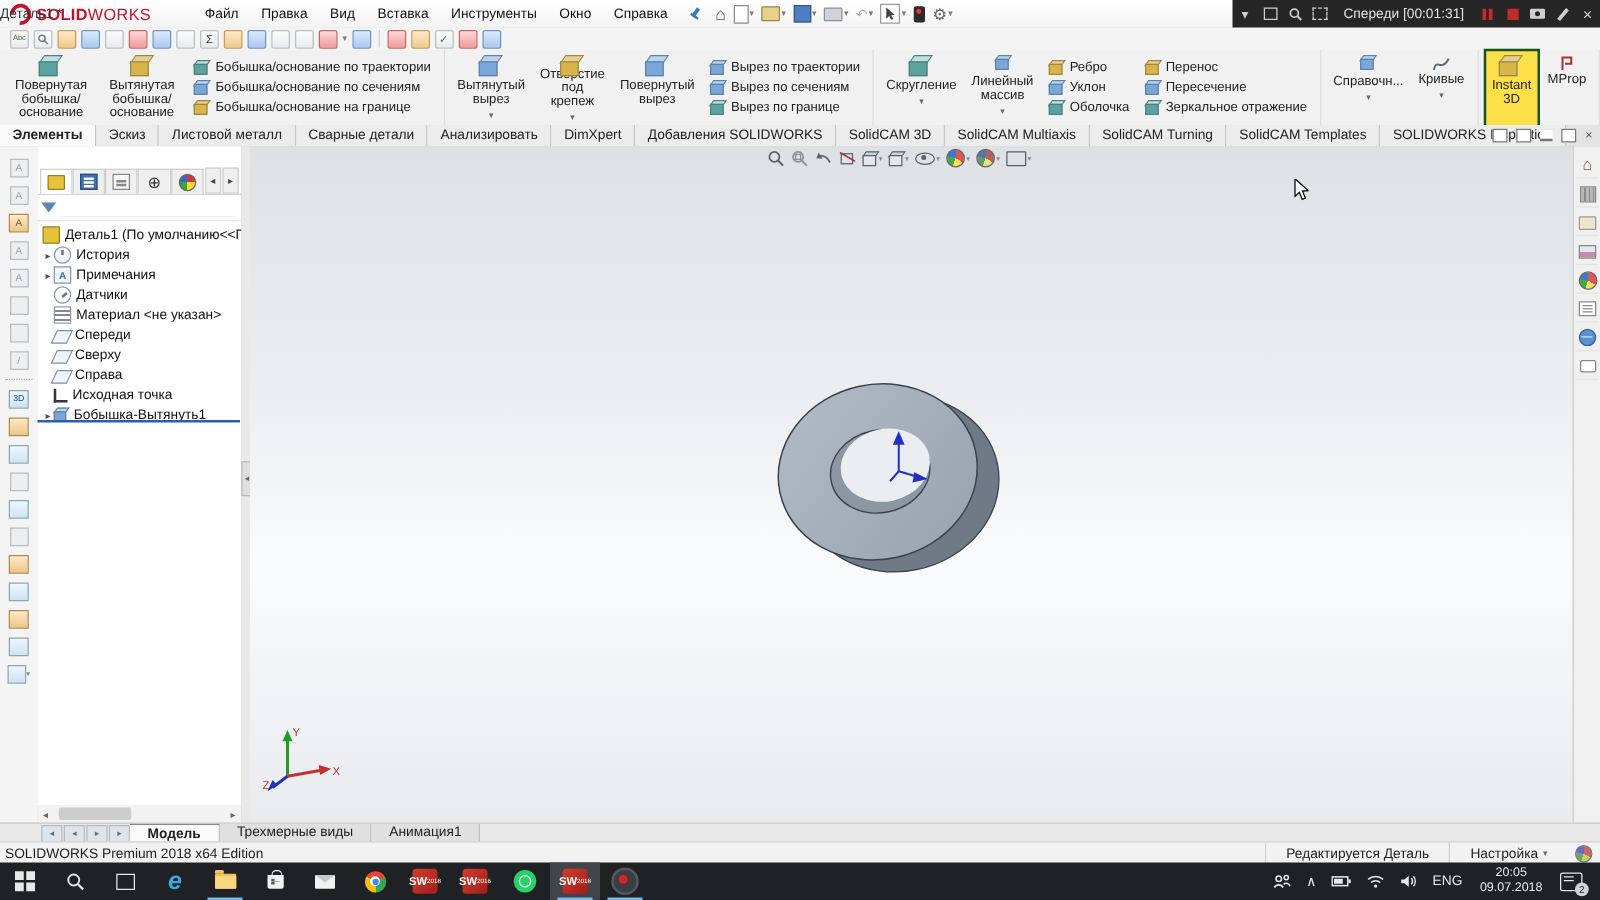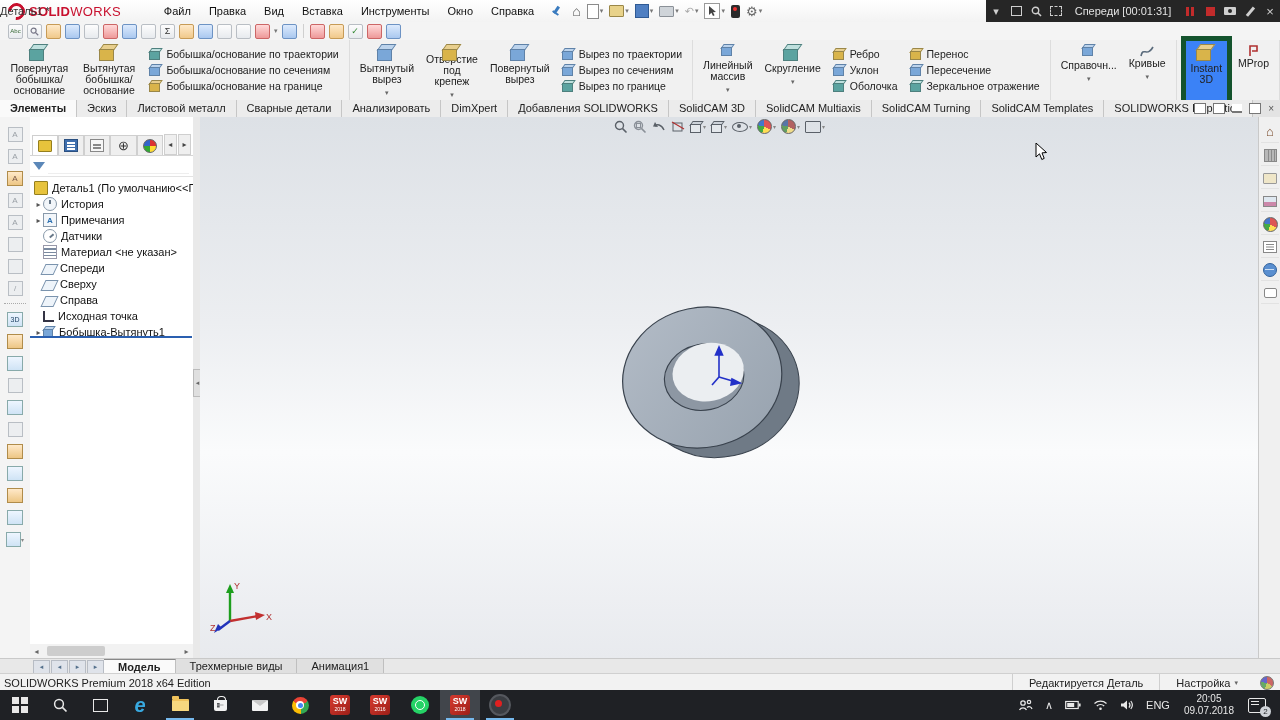--- a/index.html
+++ b/index.html
@@ -50,21 +50,21 @@
   .sq.c2{background:linear-gradient(#dceafd,#aac8ef);border-color:#6d93c4}
   .sq.c3{background:linear-gradient(#ffd9d9,#e99);border-color:#c66}
   .vsep{width:1px;height:14px;background:#cfcfcf;margin:0 4px}
   
   #ribbon{left:0;top:40px;width:1280px;height:60px;background:#f1f1f1;border-bottom:1px solid #cfcfcf;
           display:flex;align-items:stretch}
   .rgroup{display:flex;align-items:center;padding:0 4px;border-right:1px solid #ddd}
   .rb-big{display:flex;flex-direction:column;align-items:center;justify-content:flex-start;
           padding:3px 5px 0 5px;text-align:center;line-height:11px;font-size:10.5px;color:#222;height:56px;border:1px solid transparent}
   .rb-big .car{font-size:7px;color:#666;margin-top:2px}
-  .rb-big.pressed{background:#3b82f6;border:5px solid #14532d}
+  .rb-big.pressed{background:#fde047;border:2px solid #14532d}
   .rb-stack{display:flex;flex-direction:column;gap:2px;padding:0 4px}
   .rb-s{display:flex;align-items:center;gap:4px;font-size:10.5px;line-height:14px;white-space:nowrap;color:#222;padding:0 2px}
   .cube{width:20px;height:17px;position:relative;margin-bottom:2px}
   .cube:before{content:"";position:absolute;left:2px;top:0;width:13px;height:5px;background:#e8cf8e;
                transform:skewX(-35deg);border:1px solid #9a8748}
   .cube:after{content:"";position:absolute;left:0;top:5px;width:13px;height:10px;background:#d9b44a;border:1px solid #9a8748}
   .cube.blue:before{background:#bcd3ec;border-color:#5f82a8}
   .cube.blue:after{background:#7aa7d8;border-color:#5f82a8}
   .cube.teal:before{background:#bfe0de;border-color:#4e807e}
   .cube.teal:after{background:#5ba3a0;border-color:#4e807e}
@@ -197,21 +197,21 @@
   .bag{width:13px;height:11px;background:#f2f2f2;border-radius:0 0 2px 2px;position:relative}
   .bag:before{content:"";position:absolute;left:3px;top:-4px;width:7px;height:5px;border:1.5px solid #f2f2f2;border-bottom:none;border-radius:4px 4px 0 0}
   .bag:after{content:"";position:absolute;left:3px;top:3px;width:7px;height:5px;background:#1f2125;clip-path:polygon(0 0,45% 0,45% 100%,0 100%,0 55%,100% 55%,100% 45%,0 45%);opacity:.75}
   .mail{width:16px;height:11px;background:#f2f2f2;position:relative;border-radius:1px}
   .mail:before{content:"";position:absolute;left:0;top:0;border-left:8px solid transparent;border-right:8px solid transparent;border-top:6px solid #c9c9c9}
   .chrome{width:17px;height:17px;border-radius:50%;
           background:conic-gradient(from -60deg,#ea4335 0 120deg,#34a853 0 240deg,#fbbc05 0 360deg);position:relative}
   .chrome:before{content:"";position:absolute;left:4.5px;top:4.5px;width:8px;height:8px;border-radius:50%;background:#fff}
   .chrome:after{content:"";position:absolute;left:6px;top:6px;width:5px;height:5px;border-radius:50%;background:#4285f4}
   .swcube{width:20px;height:20px;background:linear-gradient(135deg,#d63a2f,#9e1f18);border-radius:3px;
-          display:flex;flex-direction:column;align-items:center;justify-content:center;color:#fff;line-height:8px}
+          display:flex;flex-direction:row;align-items:center;justify-content:center;color:#fff;line-height:8px}
   .swcube .s1{font-size:9px;font-weight:bold}
   .swcube .s2{font-size:5px}
   .wapp{width:18px;height:18px;border-radius:50%;background:#25d366;position:relative}
   .wapp:before{content:"";position:absolute;left:4px;top:4px;width:10px;height:10px;border:1.8px solid #fff;border-radius:50%;box-sizing:border-box}
   .recapp{width:18px;height:18px;border-radius:50%;background:#3a3d42;border:2px solid #55585e;position:relative}
   .recapp:before{content:"";position:absolute;left:3.5px;top:3.5px;width:7px;height:7px;border-radius:50%;background:#e02020}
   #tray{margin-left:auto;display:flex;align-items:center;height:30px}
   .tri{height:30px;display:flex;align-items:center;justify-content:center;padding:0 6px;color:#e8e8e8}
   .clock{display:flex;flex-direction:column;align-items:center;justify-content:center;font-size:10px;line-height:12px;padding:0 8px}
   .notif{position:relative;width:16px;height:13px;border:1.5px solid #e8e8e8;border-radius:2px}
@@ -388,27 +388,27 @@
           <span>Вырез по сечениям</span>
         </div>
       <div class="rb-s">
           <span class="cube sm teal"></span>
           <span>Вырез по границе</span>
         </div>
     </div>
   </div>
   <div class="rgroup">
     <div class="rb-big">
+        <span class="cube teal"></span>
+        <span>Скругление</span>
+        <span class="car">▾</span>
+      </div>
+    <div class="rb-big">
         <span class="cube sm blue" style="margin-bottom:4px"></span>
         <span>Линейный массив</span>
-        <span class="car">▾</span>
-      </div>
-    <div class="rb-big">
-        <span class="cube teal"></span>
-        <span>Скругление</span>
         <span class="car">▾</span>
       </div>
     <div class="rb-stack">
       <div class="rb-s">
           <span class="cube sm"></span>
           <span>Ребро</span>
         </div>
       <div class="rb-s">
           <span class="cube sm blue"></span>
           <span>Уклон</span>

